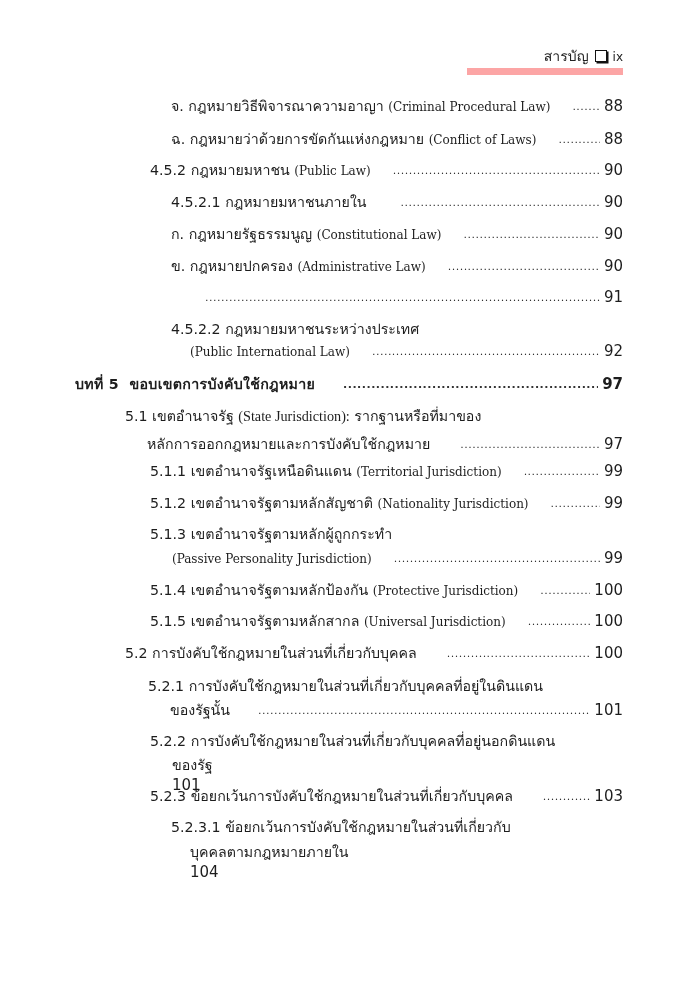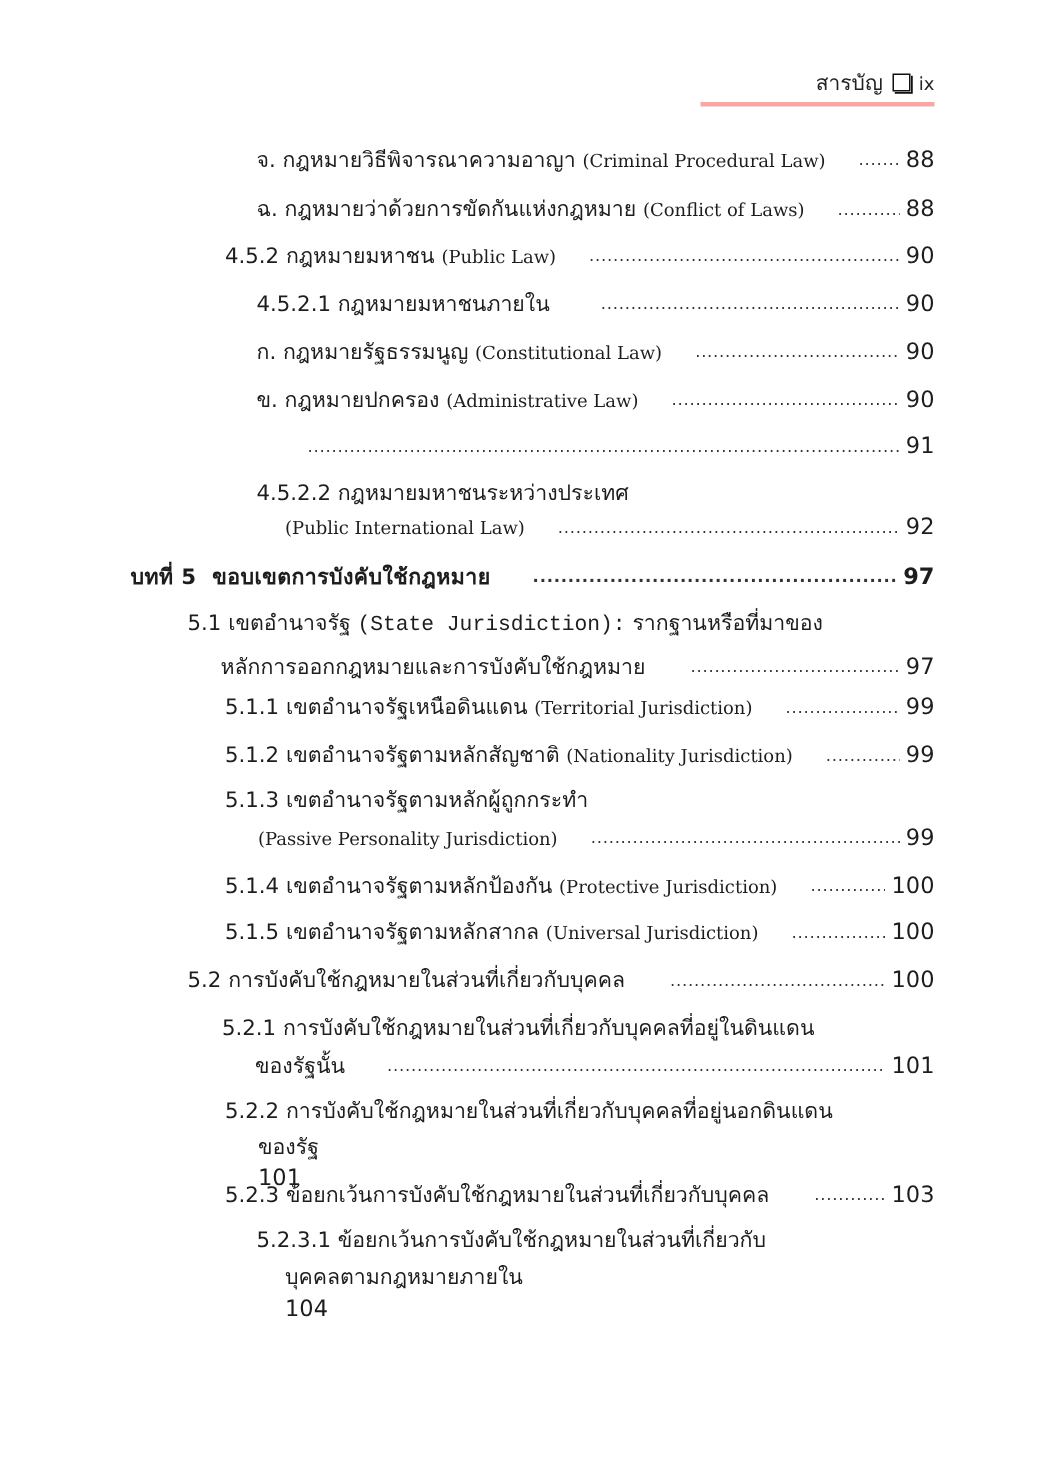--- a/index.html
+++ b/index.html
@@ -14,21 +14,21 @@
       overflow: hidden;
       color: #1a1a1a;
       font-family: "DejaVu Sans", "Liberation Sans", sans-serif;
     }
     .page-header {
       position: absolute;
       left: 467px;
       top: 46px;
       width: 156px;
       height: 22px;
-      border-bottom: 3px solid #fca5a5;
+      border-bottom: 7px solid #fca5a5;
       text-align: right;
       font-size: 14px;
       line-height: 20px;
       color: #222;
     }
     .page-header .box-icon {
       display: inline-block;
       width: 10px;
       height: 10px;
       border: 1.5px solid #111;
@@ -86,21 +86,20 @@
     .toc-cont {
       white-space: nowrap;
       height: 25px;
     }
     .chapter .toc-line {
       font-weight: bold;
     }
     .chapter .toc-line .label {
       font-weight: bold;
       letter-spacing: 0.3px;
-      margin-left: 12px;
     }
   </style>
 </head>
 <body>
 
 <div class="page-header">
   <span>สารบัญ</span><span class="box-icon"></span><span class="pg">ix</span>
 </div>
 
 <div class="toc-entry" style="left:171px; top:96px;">
@@ -178,21 +177,21 @@
 <div class="toc-entry chapter" style="left:75px; top:374px;">
   <div class="toc-line">
     <span class="label"><span>บทที่ 5</span>&nbsp;&nbsp;<span>ขอบเขตการบังคับใช้กฎหมาย</span></span>
     <span class="gap" style="width:28px"></span>
       <span class="leader"></span>
     <span class="page">97</span>
   </div>
 </div>
 
 <div class="toc-entry" style="left:125px; top:406px;">
-  <div class="toc-cont"><span>5.1</span> <span>เขตอำนาจรัฐ</span> <span class="en" style="font-family:Liberation Mono, monospace;">(State Jurisdiction):</span> <span>รากฐานหรือที่มาของ</span></div>
+  <div class="toc-cont"><span>5.1</span> <span>เขตอำนาจรัฐ</span> <span class="en" style="font-family:Liberation Serif, serif;">(State Jurisdiction):</span> <span>รากฐานหรือที่มาของ</span></div>
   <div class="toc-line" style="padding-left:22px; margin-top:3px;">
     <span class="label">หลักการออกกฎหมายและการบังคับใช้กฎหมาย</span>
     <span class="gap" style="width:30px"></span>
       <span class="leader"></span>
     <span class="page">97</span>
   </div>
 </div>
 
 <div class="toc-entry" style="left:150px; top:461px;">
   <div class="toc-line">

